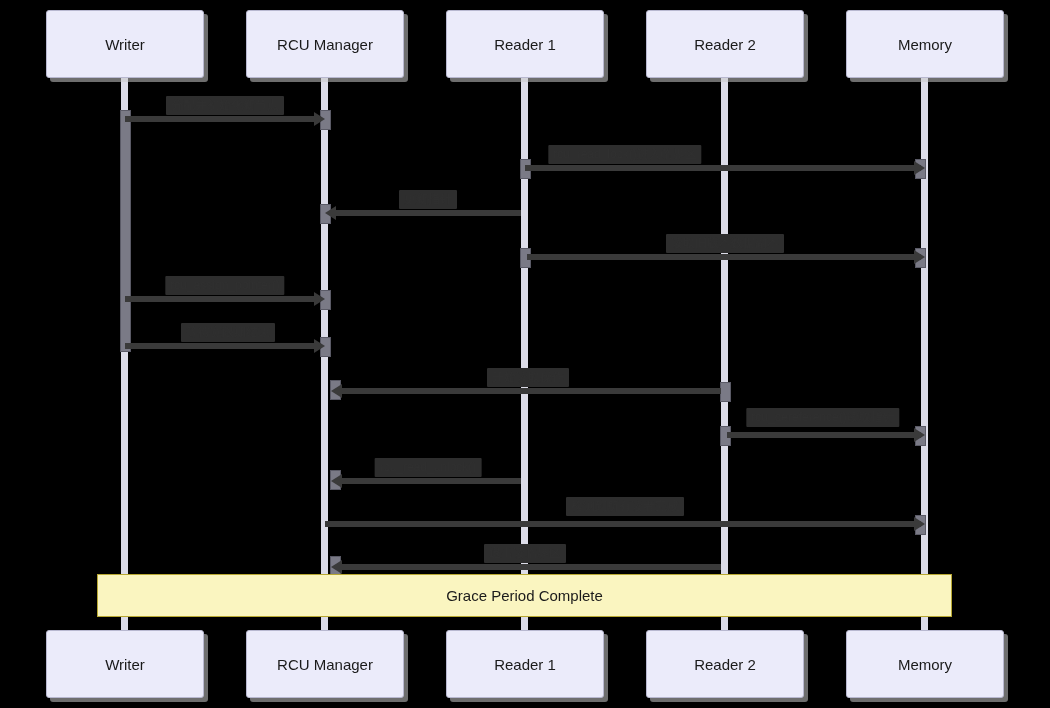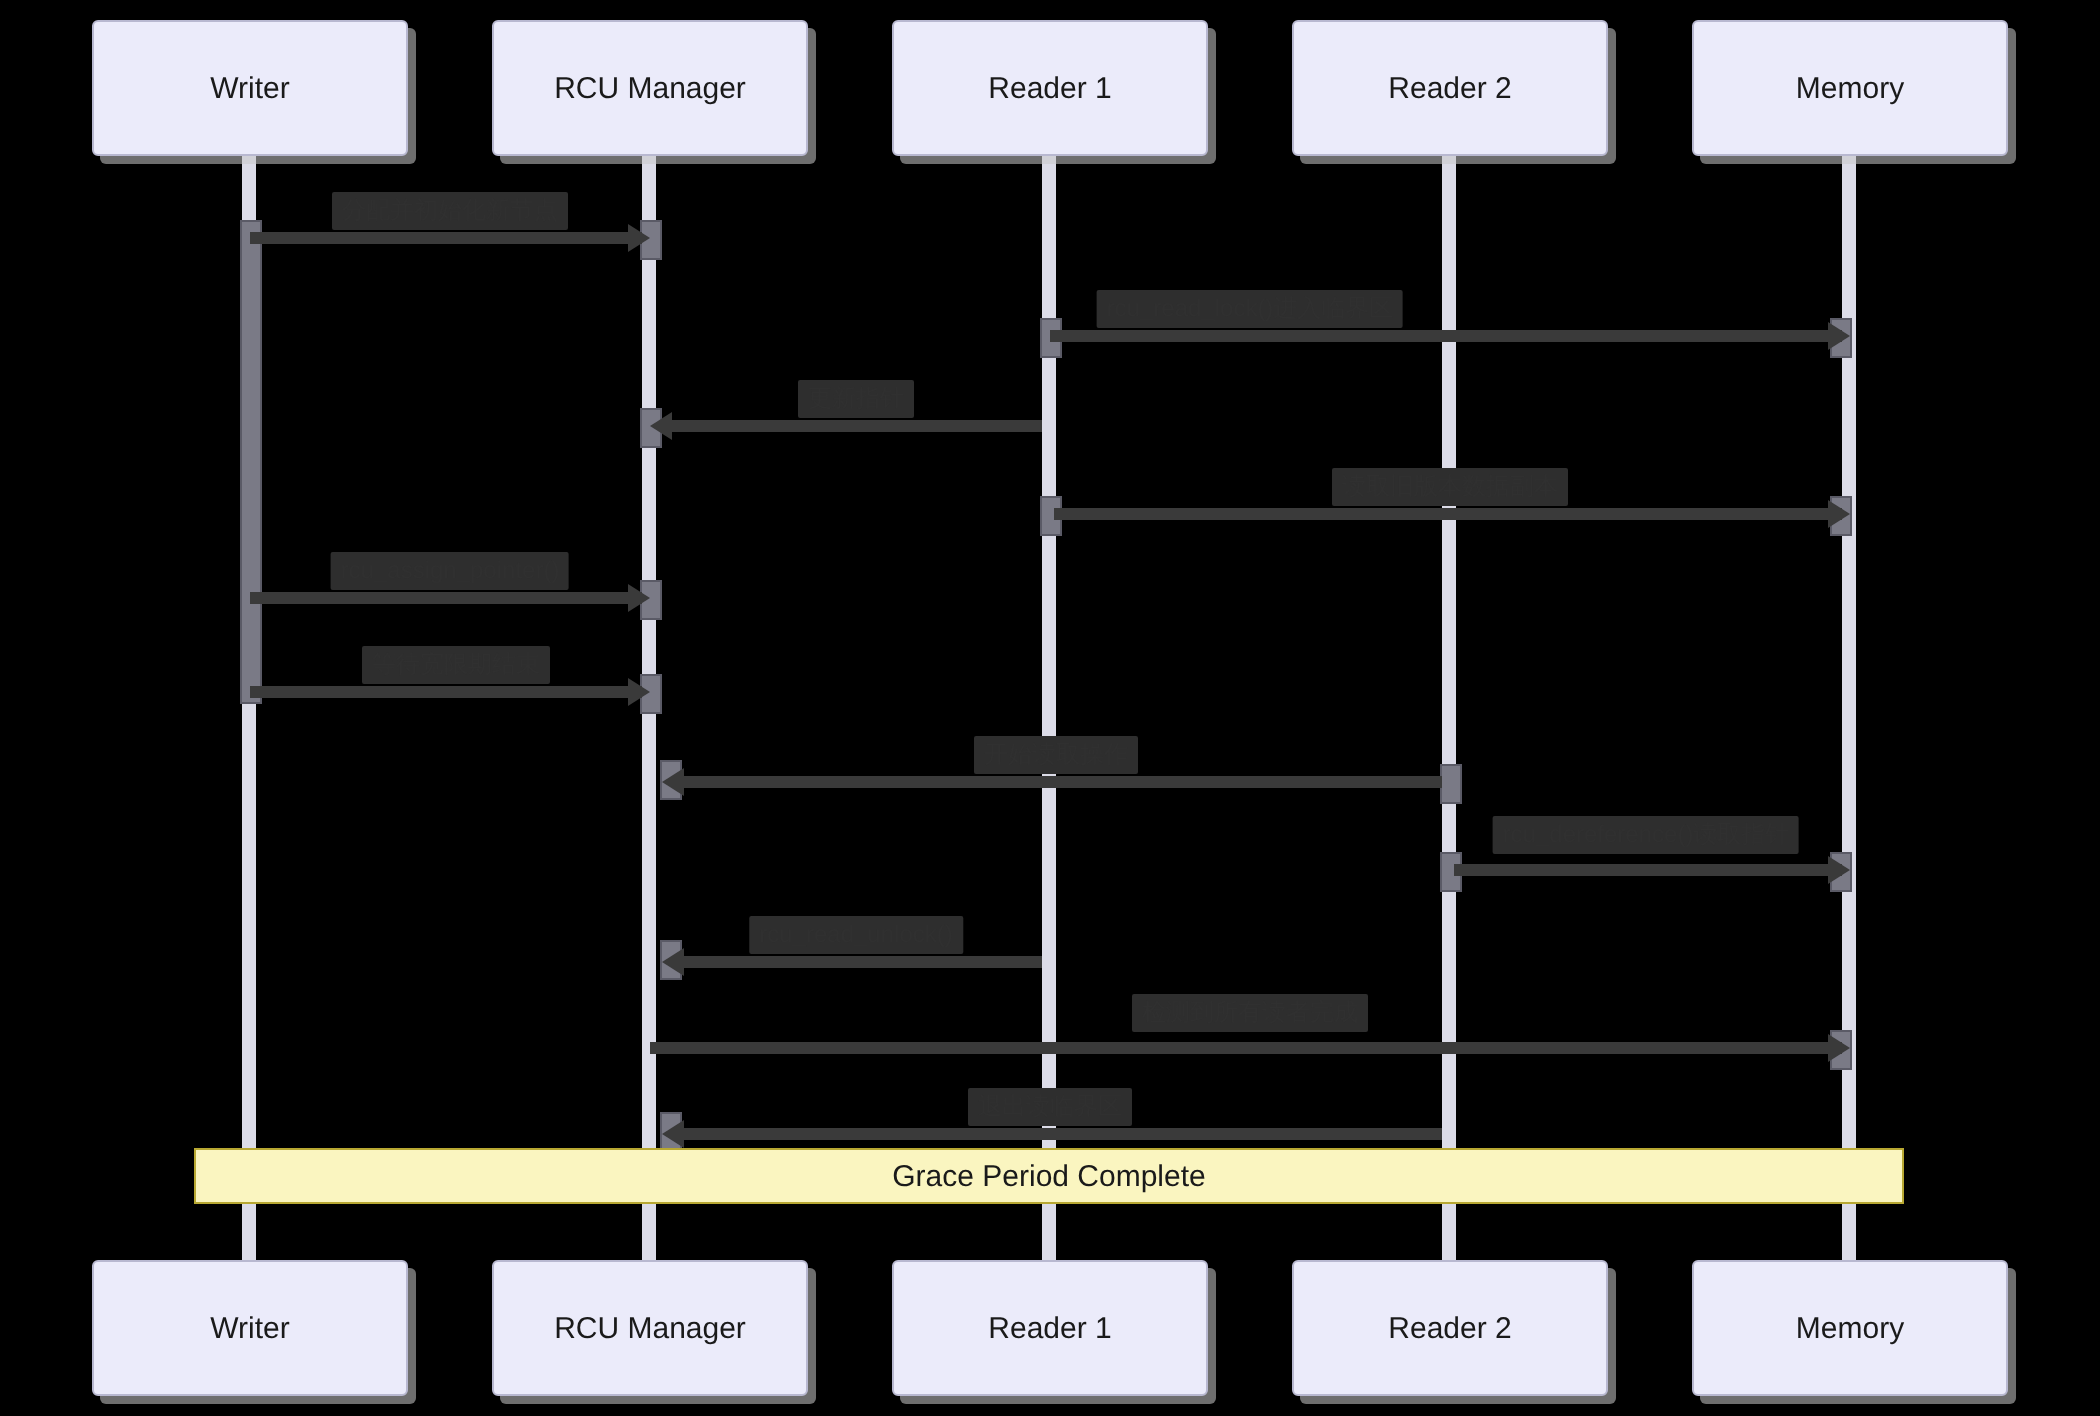--- a/index.html
+++ b/index.html
@@ -184,21 +184,21 @@
   <div class="msg-label" style="left:428px; top:458px;">rcu_read_unlock()</div>
 
   <div class="msg-line" style="left:325px; top:521px; width:596px;"></div>
   <div class="arrowhead right" style="left:914px; top:517px;"></div>
   <div class="msg-label" style="left:625px; top:497px;">检测到所有读者完成</div>
 
   <div class="msg-line" style="left:340px; top:564px; width:381px;"></div>
   <div class="arrowhead left" style="left:331px; top:560px;"></div>
   <div class="msg-label" style="left:525px; top:544px;">退出读临界区</div>
 
-  <div class="banner" style="left:97px; top:574px; width:855px; height:28px;">
+  <div class="banner" style="left:97px; top:574px; width:855px; height:43px;">
     <span>Grace Period Complete</span>
   </div>
 
   <div class="participant" style="left:46px;  top:630px;">
     <span>Writer</span>
   </div>
   <div class="participant" style="left:246px; top:630px;">
     <span>RCU Manager</span>
   </div>
   <div class="participant" style="left:446px; top:630px;">

